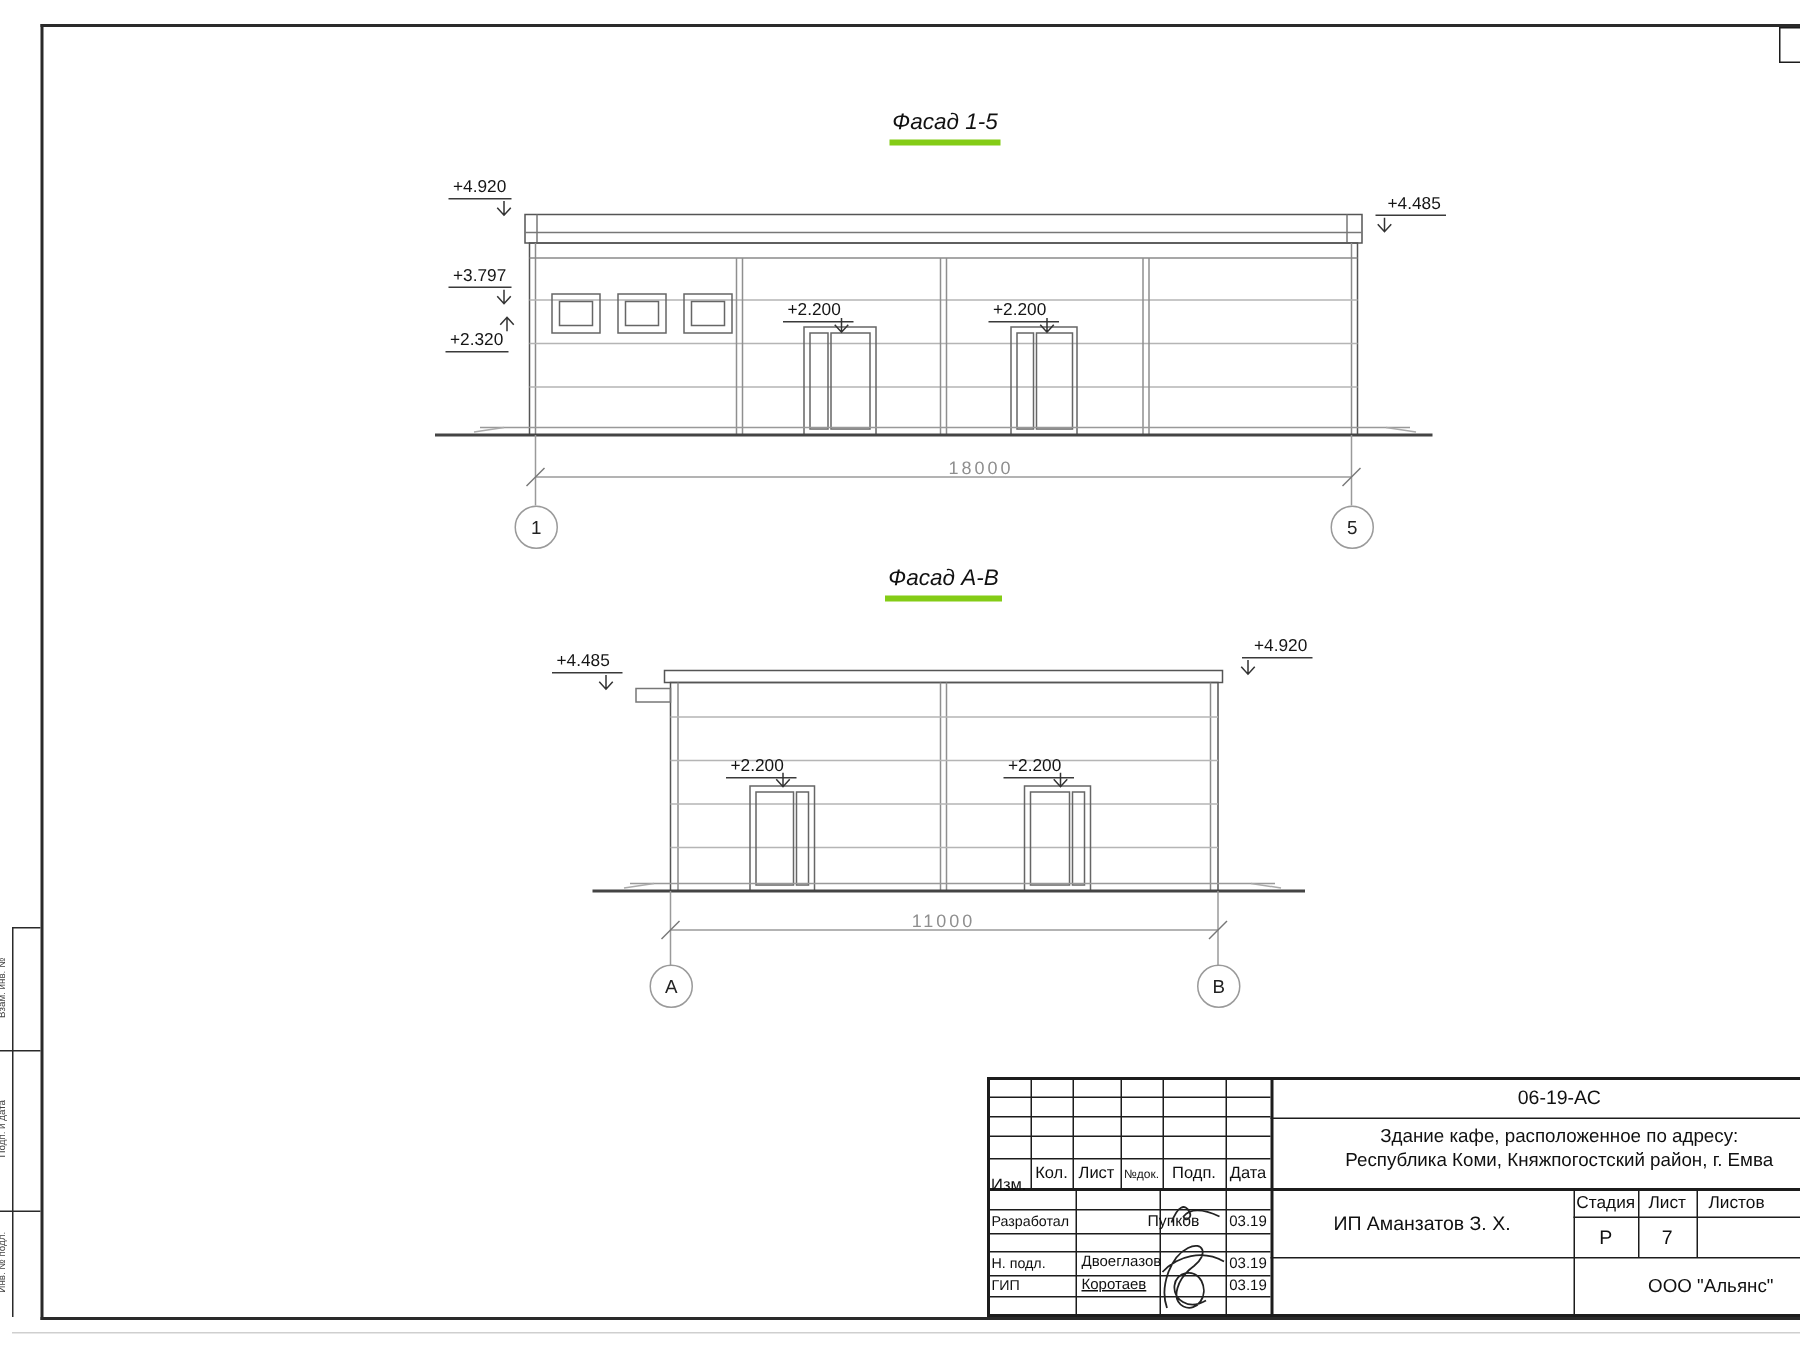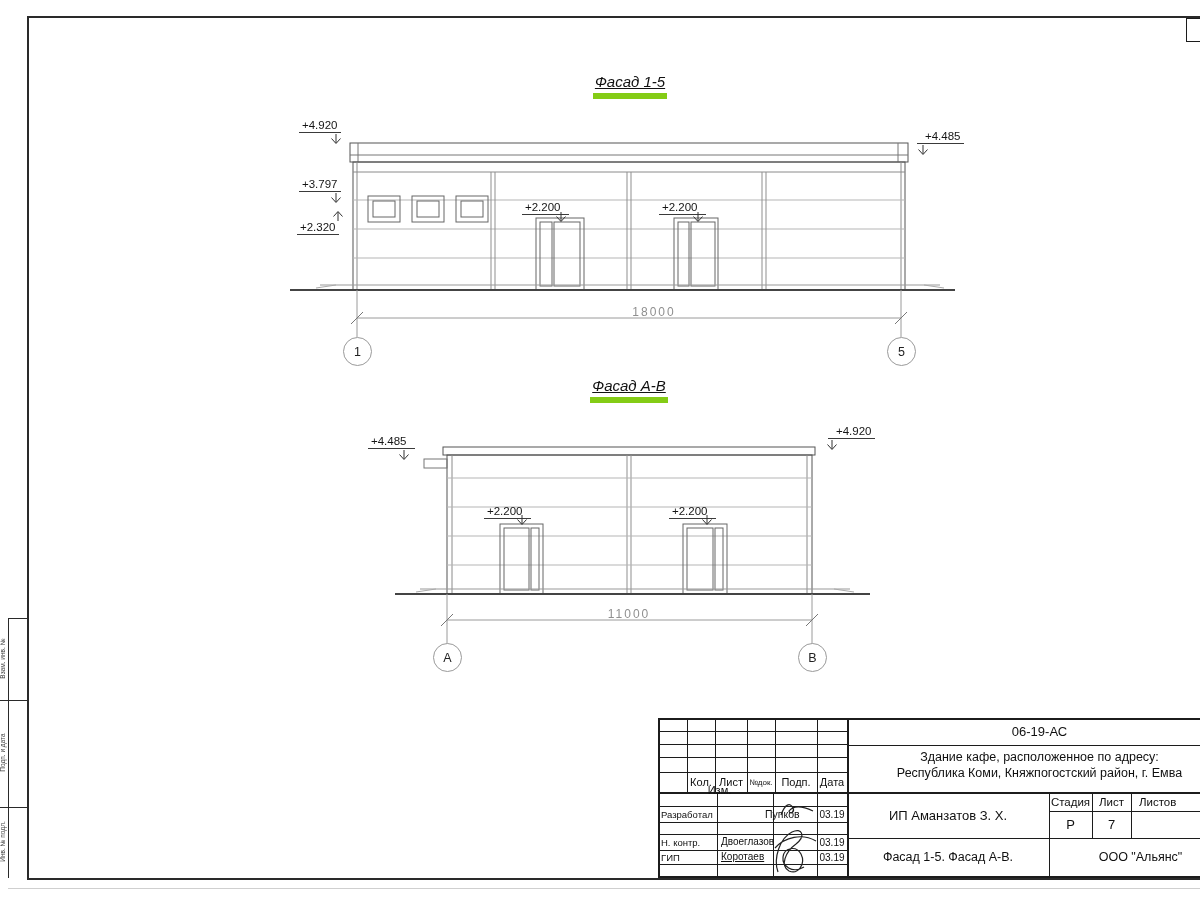--- a/index.html
+++ b/index.html
@@ -5,21 +5,21 @@
   html,body{margin:0;padding:0;}
   body{
     position:relative;width:1200px;height:900px;background:#ffffff;
     overflow:hidden;font-family:"Liberation Sans", sans-serif;
   }
   .abs{position:absolute;}
   .hl{position:absolute;background:#2a2a2a;height:1px;}
   .vl{position:absolute;background:#2a2a2a;width:1px;}
   .t{position:absolute;white-space:nowrap;color:#1a1a1a;}
   .fac-title{font-style:italic;font-size:15px;color:#111;text-align:center;}
-  .fac-title span{border-bottom:6px solid #84cc16;padding:0 2px 3px;text-decoration:underline;}
+  .fac-title span{border-bottom:4px solid #84cc16;padding:0 2px 3px;}
   .elev-text{font-size:11.5px;color:#151515;border-bottom:1px solid #3a3a3a;padding:0 3px 1px;}
   .dim-text{font-size:12px;color:#8f8f8f;letter-spacing:2px;text-align:center;width:100px;}
   .bubble{
     position:absolute;width:27px;height:27px;border:1px solid #9a9a9a;border-radius:50%;
     background:#fff;display:flex;align-items:center;justify-content:center;
     font-size:12.5px;color:#222;
   }
   .strip-label{
     position:absolute;width:70px;text-align:center;font-size:6.5px;color:#444;
     transform:rotate(-90deg);transform-origin:center;white-space:nowrap;
@@ -239,32 +239,32 @@
   <div class="tb-v" style="left:89px;top:0;height:74px;"></div>
   <div class="tb-v" style="left:117px;top:0;height:74px;"></div>
   <div class="tb-v" style="left:159px;top:0;height:160px;"></div>
   <div class="tb-v" style="left:189px;top:0;height:160px;width:1.5px;"></div>
   <div class="tb-v" style="left:59px;top:74px;height:86px;"></div>
   <div class="tb-v" style="left:115px;top:74px;height:86px;"></div>
   <div class="tb-v" style="left:391px;top:74px;height:86px;"></div>
   <div class="tb-v" style="left:434px;top:74px;height:46px;"></div>
   <div class="tb-v" style="left:473px;top:74px;height:46px;"></div>
 
-  <div class="tt cc" style="left:0;top:54px;width:29px;height:36px;font-size:11px;padding-left:47px;">Изм.</div>
+  <div class="tt cc" style="left:0;top:54px;width:29px;height:36px;font-size:11px;">Изм.</div>
   <div class="tt cc" style="left:29px;top:54px;width:28px;height:20px;font-size:11px;">Кол.</div>
   <div class="tt cc" style="left:57px;top:54px;width:32px;height:20px;font-size:11px;">Лист</div>
   <div class="tt cc" style="left:89px;top:54px;width:28px;height:20px;font-size:8px;">№док.</div>
   <div class="tt cc" style="left:117px;top:54px;width:42px;height:20px;font-size:11px;">Подп.</div>
   <div class="tt cc" style="left:159px;top:54px;width:30px;height:20px;font-size:11px;">Дата</div>
 
   <div class="tt" style="left:3px;top:91px;font-size:9.5px;">Разработал</div>
   <div class="tt" style="left:63px;top:90px;font-size:10.5px;margin-left:44px;">Пупков</div>
   <div class="tt cc" style="left:159px;top:88px;width:30px;height:16px;font-size:10px;">03.19</div>
 
-  <div class="tt" style="left:3px;top:119px;font-size:9.5px;">Н. контр.</div>
+  <div class="tt" style="left:3px;top:119px;font-size:9.5px;">Н. подл.</div>
   <div class="tt" style="left:63px;top:118px;font-size:10px;">Двоеглазов</div>
   <div class="tt cc" style="left:159px;top:116px;width:30px;height:16px;font-size:10px;">03.19</div>
 
   <div class="tt" style="left:3px;top:134px;font-size:9.5px;">ГИП</div>
   <div class="tt" style="left:63px;top:133px;font-size:10px;text-decoration:underline;">Коротаев</div>
   <div class="tt cc" style="left:159px;top:132px;width:30px;height:14px;font-size:10px;">03.19</div>
 
   <svg class="abs" style="left:120px;top:82px;" width="38" height="22">
     <path d="M3,15 C7,4 12,2 15,8 C17,12 12,15 11,11 C15,6 22,5 35,11" fill="none" stroke="#222" stroke-width="1.2"></path>
   </svg>
@@ -274,15 +274,14 @@
 
   <div class="tt cc" style="left:189px;top:0;width:385px;height:27px;font-size:13px;">06-19-АС</div>
   <div class="tt cc" style="left:189px;top:30px;width:385px;height:18px;font-size:12.5px;">Здание кафе, расположенное по адресу:</div>
   <div class="tt cc" style="left:189px;top:46px;width:385px;height:18px;font-size:12.5px;">Республика Коми, Княжпогостский район, г. Емва</div>
   <div class="tt cc" style="left:189px;top:74px;width:202px;height:46px;font-size:13px;">ИП Аманзатов З. Х.</div>
   <div class="tt cc" style="left:391px;top:74px;width:43px;height:19px;font-size:11.5px;">Стадия</div>
   <div class="tt cc" style="left:434px;top:74px;width:39px;height:19px;font-size:11.5px;">Лист</div>
   <div class="tt" style="left:481px;top:78px;font-size:11.5px;">Листов</div>
   <div class="tt cc" style="left:391px;top:93px;width:43px;height:27px;font-size:13px;">Р</div>
   <div class="tt cc" style="left:434px;top:93px;width:39px;height:27px;font-size:13px;">7</div>
-  <div class="tt cc" style="left:189px;top:120px;width:202px;height:38px;font-size:12.5px;">Фасад 1-5. Фасад А-В.</div>
   <div class="tt cc" style="left:391px;top:120px;width:183px;height:38px;font-size:12.5px;">ООО "Альянс"</div>
 </div>
 
 </body></html>

